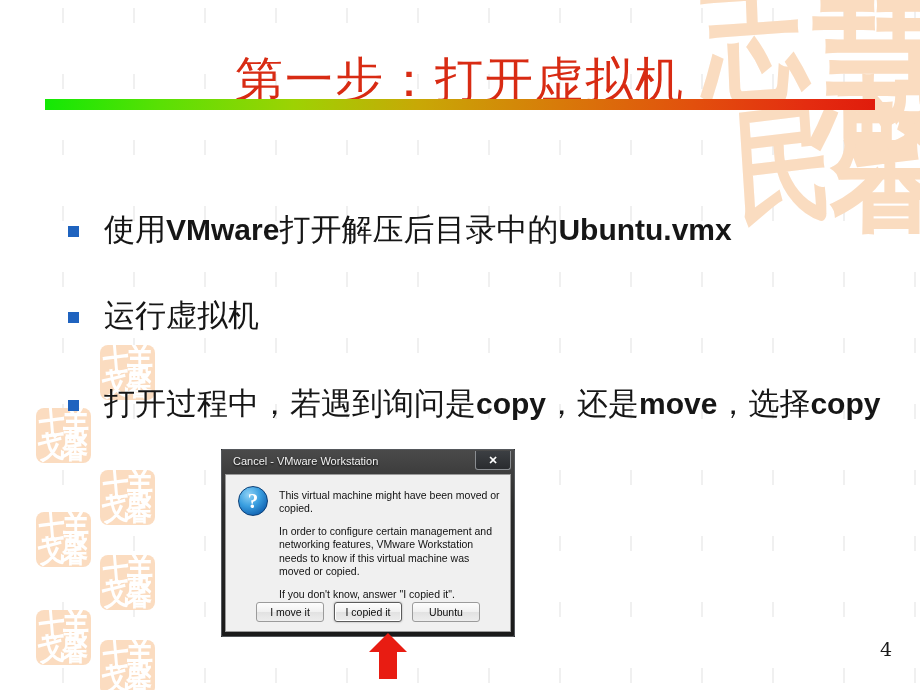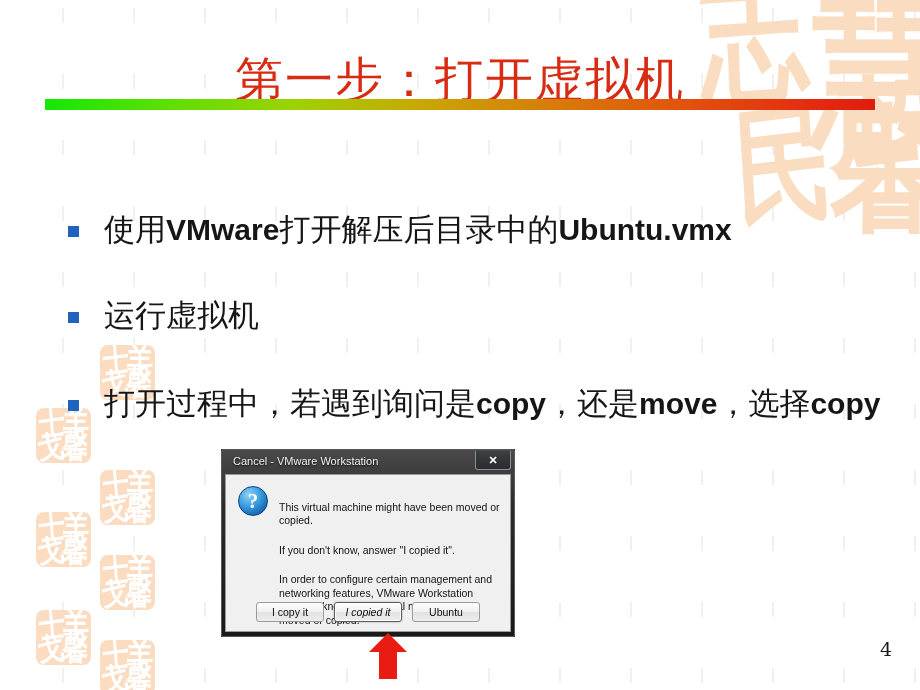--- a/index.html
+++ b/index.html
@@ -225,21 +225,21 @@
   #dialog-text {
     position: absolute;
     left: 53px;
     top: 10px;
     right: 8px;
     font-family: "Liberation Sans", sans-serif;
     font-size: 10.5px;
     color: #101010;
     line-height: 1.28;
   }
-  #dialog-text p { margin: 16px 0 9px 0; }
+  #dialog-text p { margin: 4px 0 9px 0; }
   #dialog-buttons {
     position: absolute;
     left: 0;
     right: 0;
     bottom: 9px;
     display: flex;
     justify-content: center;
     gap: 10px;
   }
   .dlg-btn {
@@ -252,21 +252,20 @@
     border-radius: 3px;
     font-family: "Liberation Sans", sans-serif;
     font-size: 10.5px;
     color: #0d0d0d;
     text-align: center;
     line-height: 18px;
   }
   .dlg-btn.focused {
     border-color: #5c5c5c;
     box-shadow: 0 0 0 1px #ffffff inset, 0 0 2px rgba(0,0,0,0.35);
-    font-style: italic;
   }
 
   
   #red-arrow {
     position: absolute;
     left: 369px;
     top: 633px;
     width: 38px;
     height: 46px;
   }
@@ -507,26 +506,26 @@
     <div id="dialog-titlebar">
       <div id="dialog-title-text">Cancel - VMware Workstation</div>
       <div id="dialog-close">✕</div>
     </div>
 
     <div id="dialog-body">
       <div id="dialog-icon">?</div>
 
       <div id="dialog-text">
         <p>This virtual machine might have been moved or copied.</p>
+        <p>In order to configure certain management and networking features, VMware Workstation needs to know if this virtual machine was moved or copied.</p>
         <p>If you don't know, answer "I copied it".</p>
-        <p>In order to configure certain management and networking features, VMware Workstation needs to know if this virtual machine was moved or copied.</p>
       </div>
 
       <div id="dialog-buttons">
-        <div class="dlg-btn">I copy it</div>
+        <div class="dlg-btn">I move it</div>
         <div class="dlg-btn focused">I copied it</div>
         <div class="dlg-btn">Ubuntu</div>
       </div>
     </div>
   </div>
 
   <svg id="red-arrow" viewBox="0 0 38 46">
     <polygon points="19,0 38,19 28,19 28,46 10,46 10,19 0,19" fill="#e81c12"></polygon>
   </svg>
 

